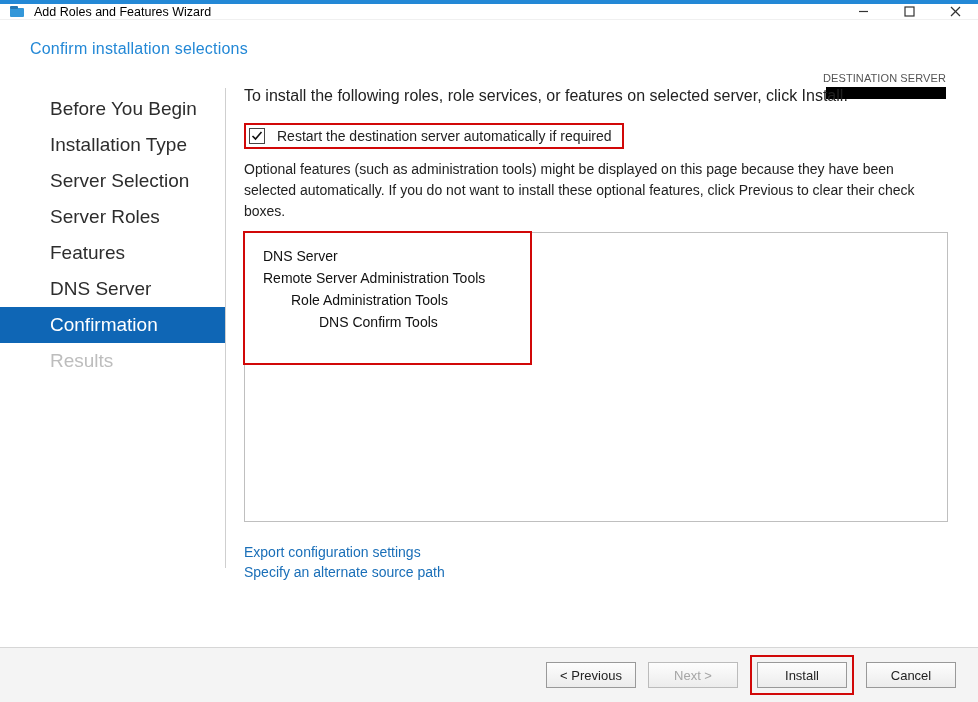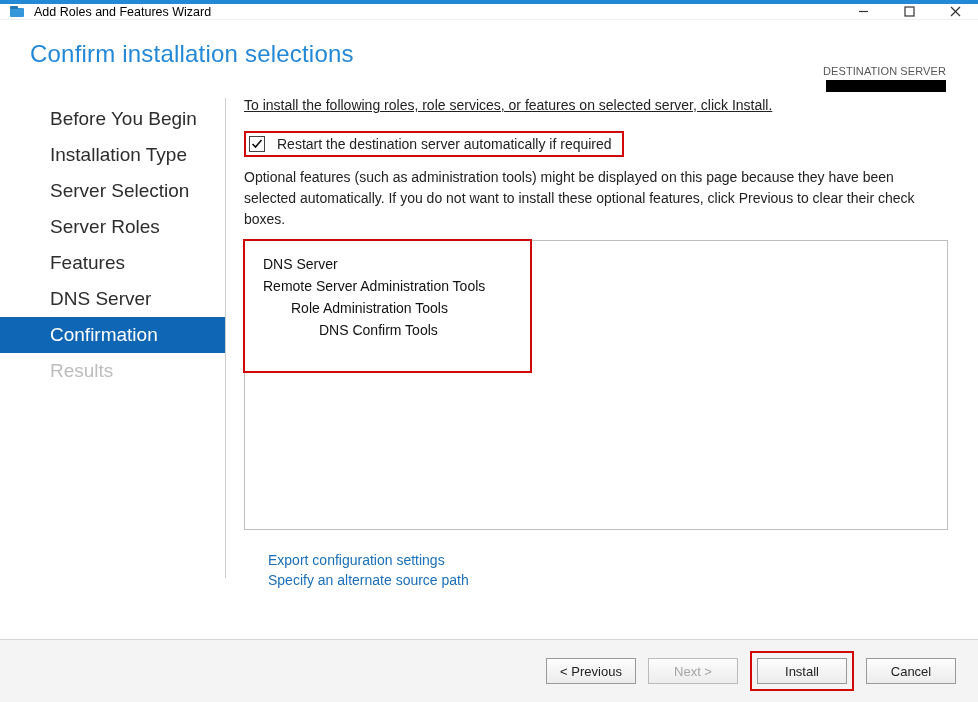--- a/index.html
+++ b/index.html
@@ -8,55 +8,55 @@
     .window { background: #fff; position: relative; height: 698px; }
 
     .titlebar { height: 16px; display: flex; align-items: center; padding: 0 0 0 8px; border-bottom: 1px solid #f0f0f0; }
     .titlebar .icon-box { width: 18px; height: 18px; margin-right: 8px; display: inline-flex; align-items: center; justify-content: center; }
     .titlebar .title { font-size: 12.5px; color: #000; flex: 1; }
     .win-controls { display: flex; height: 30px; }
     .win-btn { width: 46px; height: 30px; display: flex; align-items: center; justify-content: center; cursor: default; }
     .win-btn svg { stroke: #333; }
 
     .header-area { padding: 20px 30px 0 30px; position: relative; }
-    .page-title { font-size: 24px; font-weight: 300; color: #2388d6; letter-spacing: 0.2px; }
-    .dest-block { position: absolute; right: 32px; top: 45px; text-align: right; }
+    .page-title { font-size: 16px; font-weight: 300; color: #2388d6; letter-spacing: 0.2px; }
+    .dest-block { position: absolute; right: 32px; top: 52px; text-align: right; }
     .dest-label { font-size: 11px; color: #555; letter-spacing: 0.1px; }
     .dest-bar { width: 120px; height: 12px; background: #000; margin-top: 3px; margin-left: auto; }
 
     .body-area { display: flex; margin-top: 25px; height: 500px; }
 
     .sidebar { width: 225px; padding: 8px 0 0 0; }
     .side-item { font-size: 19px; padding: 7px 10px 7px 50px; color: #2d2d2d; cursor: default; }
     .side-item.active { background: #0f66b5; color: #fff; }
     .side-item.disabled { color: #bdbdbd; }
 
     .divider-v { width: 1px; background: #cfcfcf; margin-top: 5px; height: 480px; }
 
     .content { flex: 1; padding: 4px 30px 0 18px; position: relative; }
-    .instr { font-size: 14px; color: #222; text-decoration: underline; }
+    .instr { font-size: 16px; color: #222; }
     .checkbox-row { margin-top: 14px; display: inline-flex; align-items: center; padding: 4px 6px 4px 4px; }
     .cb-outer { width: 16px; height: 16px; border: 1.2px solid #444; display: inline-flex; align-items: center; justify-content: center; margin-right: 12px; }
     .cb-outer svg { display: block; }
     .cb-label { font-size: 14px; color: #222; }
     .hl-red1 { border: 2px solid #d10808; padding: 3px 10px 3px 3px; margin-top: 18px; }
 
     .note { font-size: 14px; color: #222; margin-top: 10px; line-height: 1.5; }
 
     .feature-box { border: 1px solid #bfbfbf; background: #fff; height: 290px; margin-top: 10px; position: relative; padding: 12px 0 0 18px; }
     .feat-line { font-size: 14px; color: #111; padding: 3px 0; }
     .lvl1 { padding-left: 0; }
     .lvl2 { padding-left: 28px; }
     .lvl3 { padding-left: 56px; }
     .hl-red2 { position: absolute; left: -2px; top: -2px; width: 289px; height: 134px; border: 2px solid #d10808; pointer-events:none; }
 
-    .links { margin-top: 20px; margin-left: 24px; }
+    .links { margin-top: 20px; }
     .link { font-size: 14px; color: #1a6fb8; cursor: default; display: block; padding: 2px 0; }
 
-    .footer { position: absolute; left: 0; right: 0; bottom: 0; height: 63px; border-top: 1px solid #d6d6d6; background: #f4f4f4; display: flex; align-items: center; justify-content: flex-end; padding: 0 22px; gap: 12px; }
+    .footer { position: absolute; left: 0; right: 0; bottom: 0; height: 55px; border-top: 1px solid #d6d6d6; background: #f4f4f4; display: flex; align-items: center; justify-content: flex-end; padding: 0 22px; gap: 12px; }
     .btn { width: 90px; height: 26px; border: 1px solid #999; background: linear-gradient(#fdfdfd,#ececec); font-size: 13px; color: #222; cursor: default; display: inline-flex; align-items: center; justify-content: center; }
     .btn.disabled { color: #a5a5a5; border-color: #bbb; }
     .btn-wrap-hl { border: 2px solid #d10808; padding: 5px; }
   </style>
 </head>
 <body>
 
 <div class="top-bar"></div>
 <div class="window">
   <div class="titlebar">

